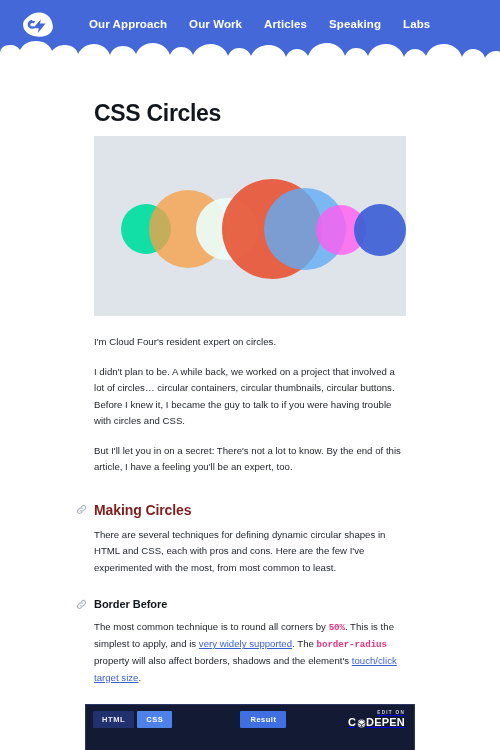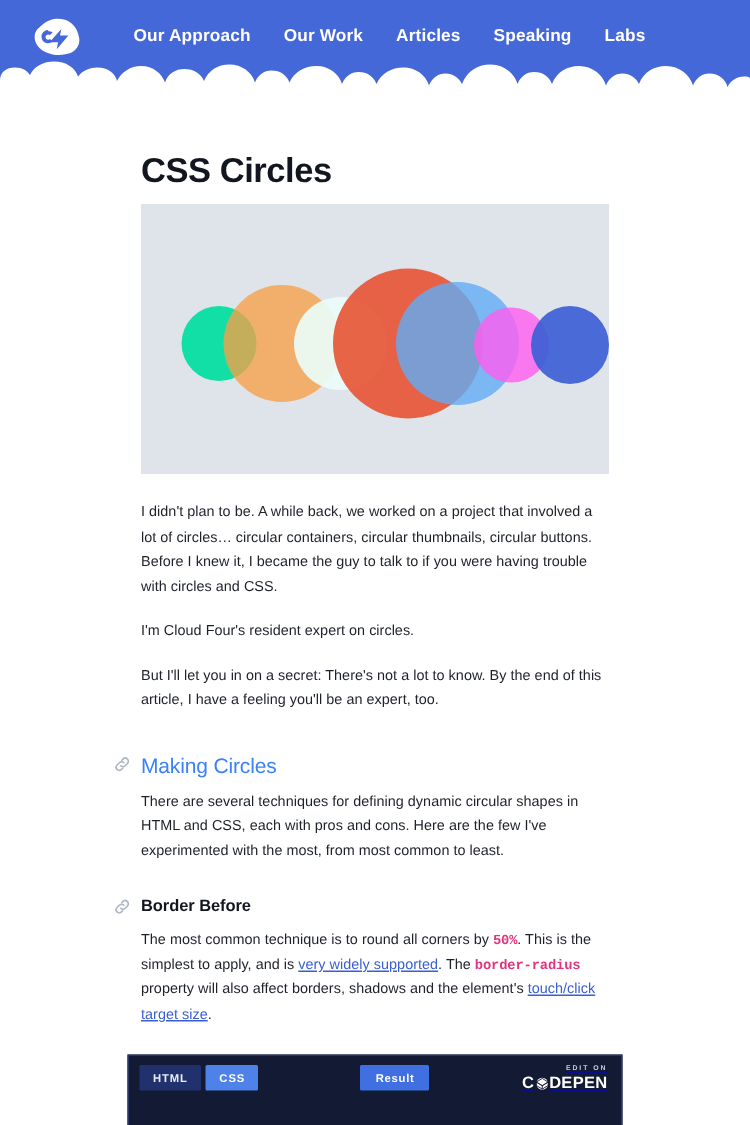--- a/index.html
+++ b/index.html
@@ -136,22 +136,22 @@
   .anchor-icon {
     width: 18px;
     flex: 0 0 18px;
     color: #aeb6c4;
     display: flex;
     align-items: center;
     cursor: pointer;
   }
   h2.sec-title {
     font-size: 14px;
-    font-weight: normal;
-    color: #3b82f6;
+    font-weight: bold;
+    color: #7f1d1d;
     margin: 0;
     letter-spacing: -.1px;
   }
   h3.sub-title {
     font-size: 11px;
     font-weight: bold;
     color: #12161f;
     margin: 0;
     letter-spacing: -.05px;
   }
@@ -278,22 +278,22 @@
     <div class="hero" id="hero" style="background: rgb(223, 228, 234);">
         <div class="c" style="left: 27px; top: 68px; width: 50px; height: 50px; background: rgba(0, 222, 160, 0.92);"></div>
         <div class="c" style="left: 55px; top: 54px; width: 78px; height: 78px; background: rgba(247, 160, 70, 0.78);"></div>
         <div class="c" style="left: 102px; top: 62px; width: 62px; height: 62px; background: rgba(234, 252, 248, 0.92);"></div>
         <div class="c" style="left: 128px; top: 43px; width: 100px; height: 100px; background: rgba(231, 79, 45, 0.88);"></div>
         <div class="c" style="left: 170px; top: 52px; width: 82px; height: 82px; background: rgba(98, 173, 245, 0.8);"></div>
         <div class="c" style="left: 222px; top: 69px; width: 50px; height: 50px; background: rgba(255, 92, 240, 0.8);"></div>
         <div class="c" style="left: 260px; top: 68px; width: 52px; height: 52px; background: rgba(60, 95, 213, 0.92);"></div>
       </div>
 
+    <p class="copy">I'm Cloud Four's resident expert on circles.</p>
     <p class="copy">I didn't plan to be. A while back, we worked on a project that involved a lot of circles… circular containers, circular thumbnails, circular buttons. Before I knew it, I became the guy to talk to if you were having trouble with circles and CSS.</p>
-    <p class="copy">I'm Cloud Four's resident expert on circles.</p>
     <p class="copy">But I'll let you in on a secret: There's not a lot to know. By the end of this article, I have a feeling you'll be an expert, too.</p>
 
     <div class="heading-row">
       <span class="anchor-icon">
         <svg width="11" height="11" viewBox="0 0 16 16" fill="none" stroke="currentColor" stroke-width="1.6" stroke-linecap="round">
           <path d="M6.5 9.5a3 3 0 0 0 4.3 0l2.2-2.2a3 3 0 1 0-4.3-4.3L7.6 4.1"></path>
           <path d="M9.5 6.5a3 3 0 0 0-4.3 0L3 8.7a3 3 0 1 0 4.3 4.3l1.1-1.1"></path>
         </svg>
       </span>
       <h2 class="sec-title">Making Circles</h2>

